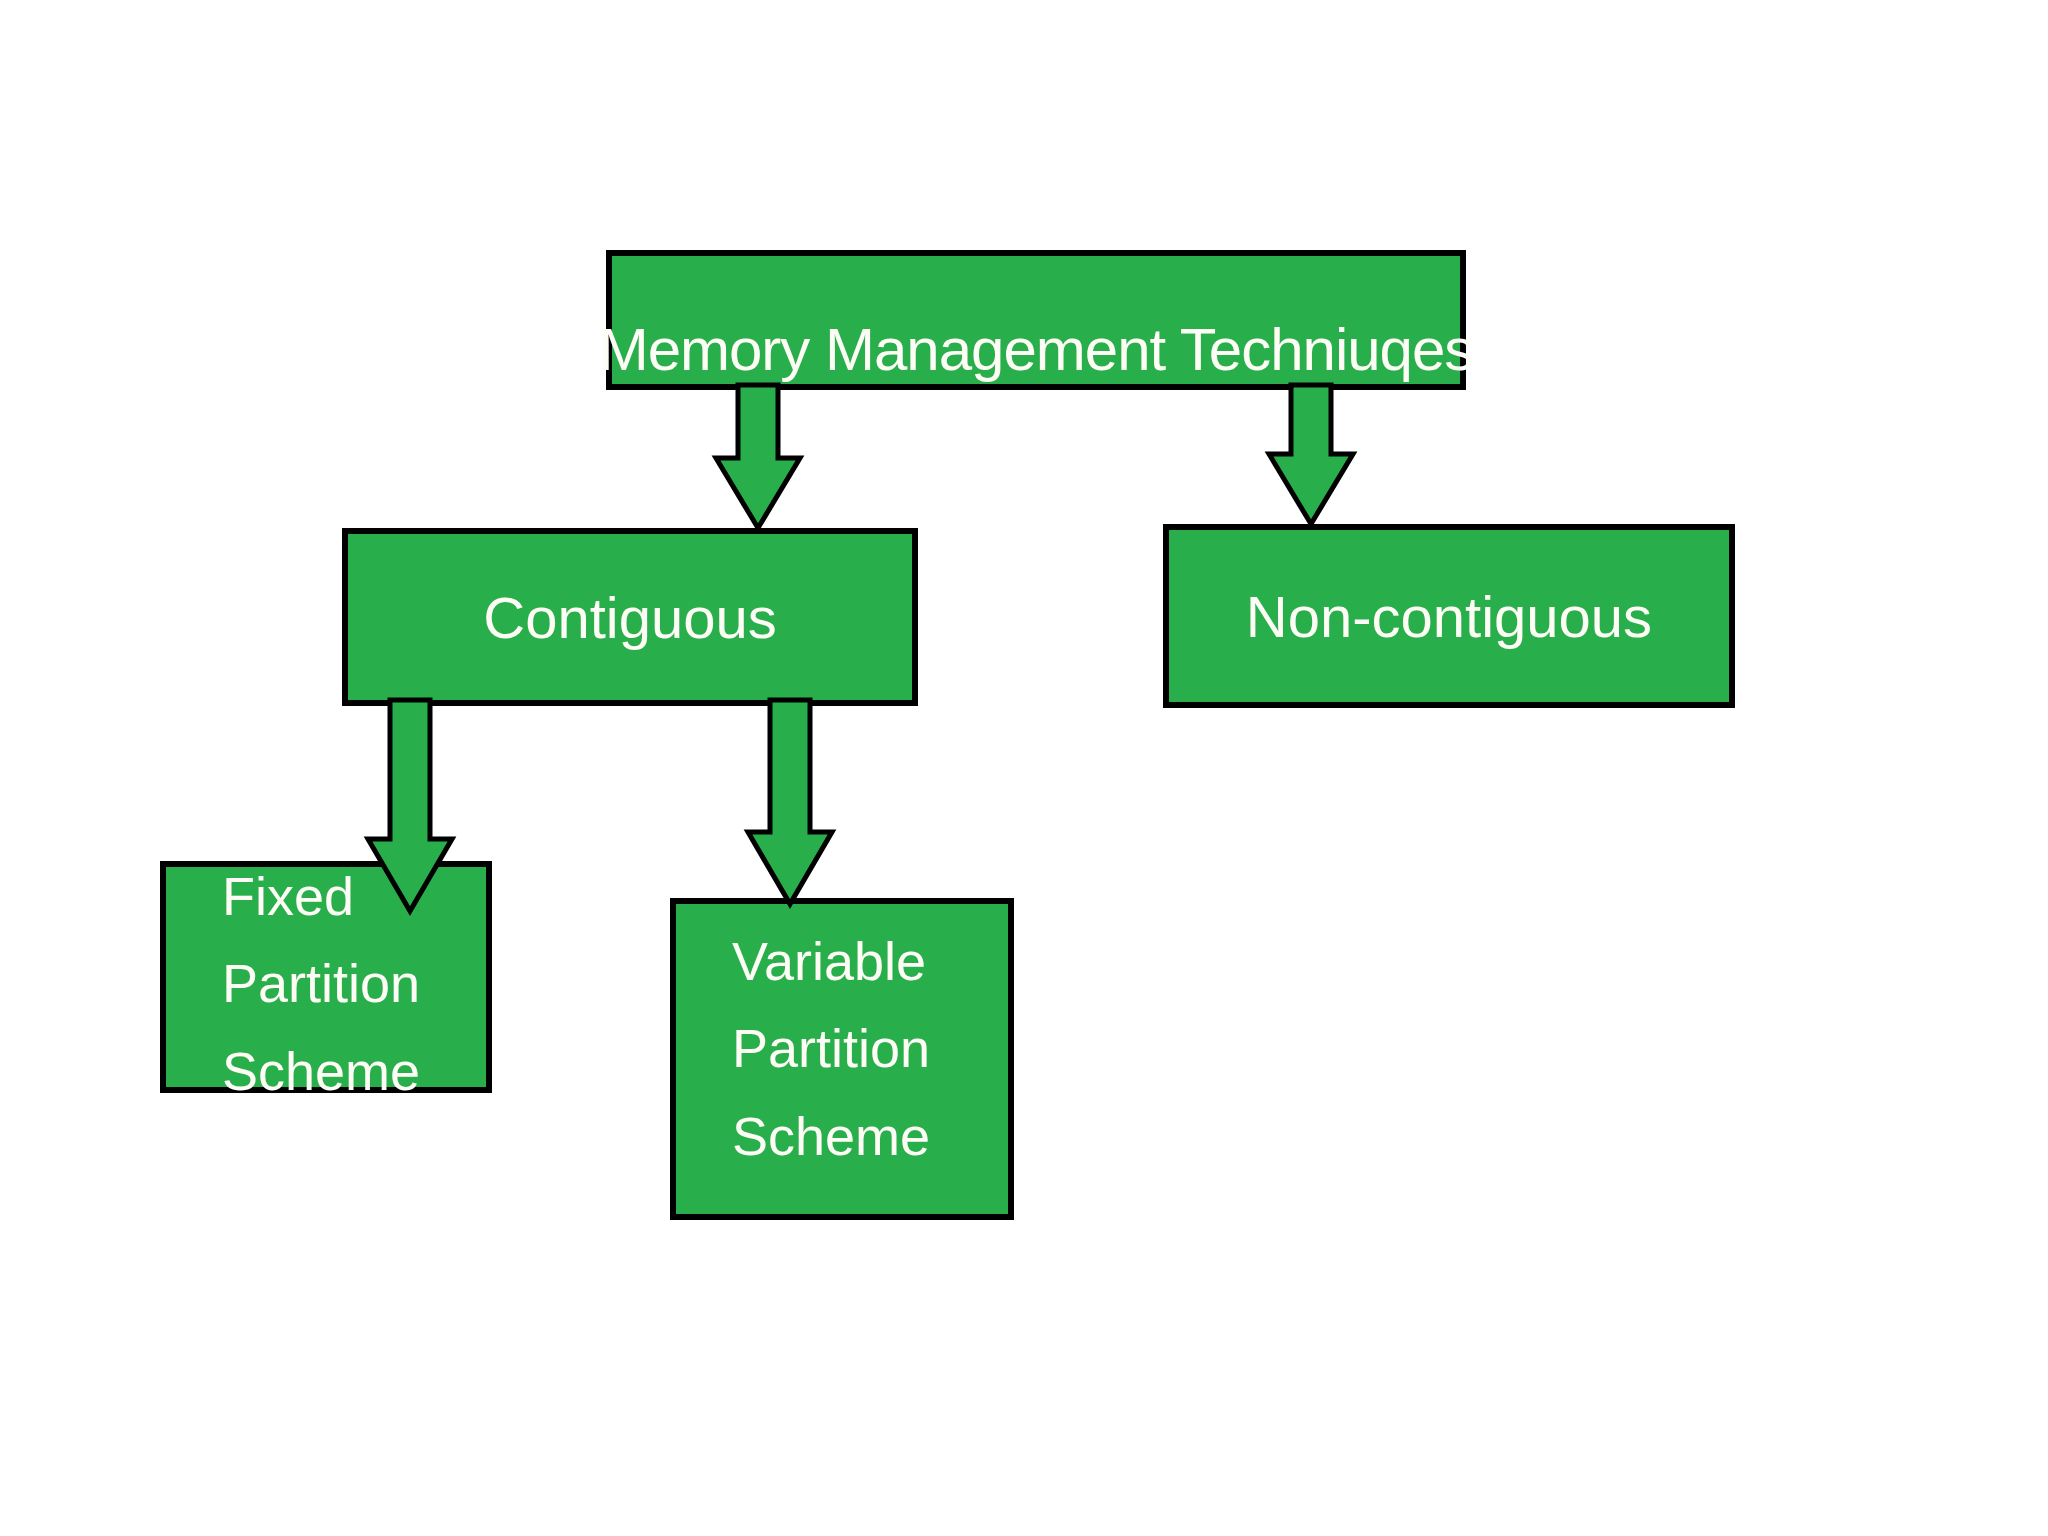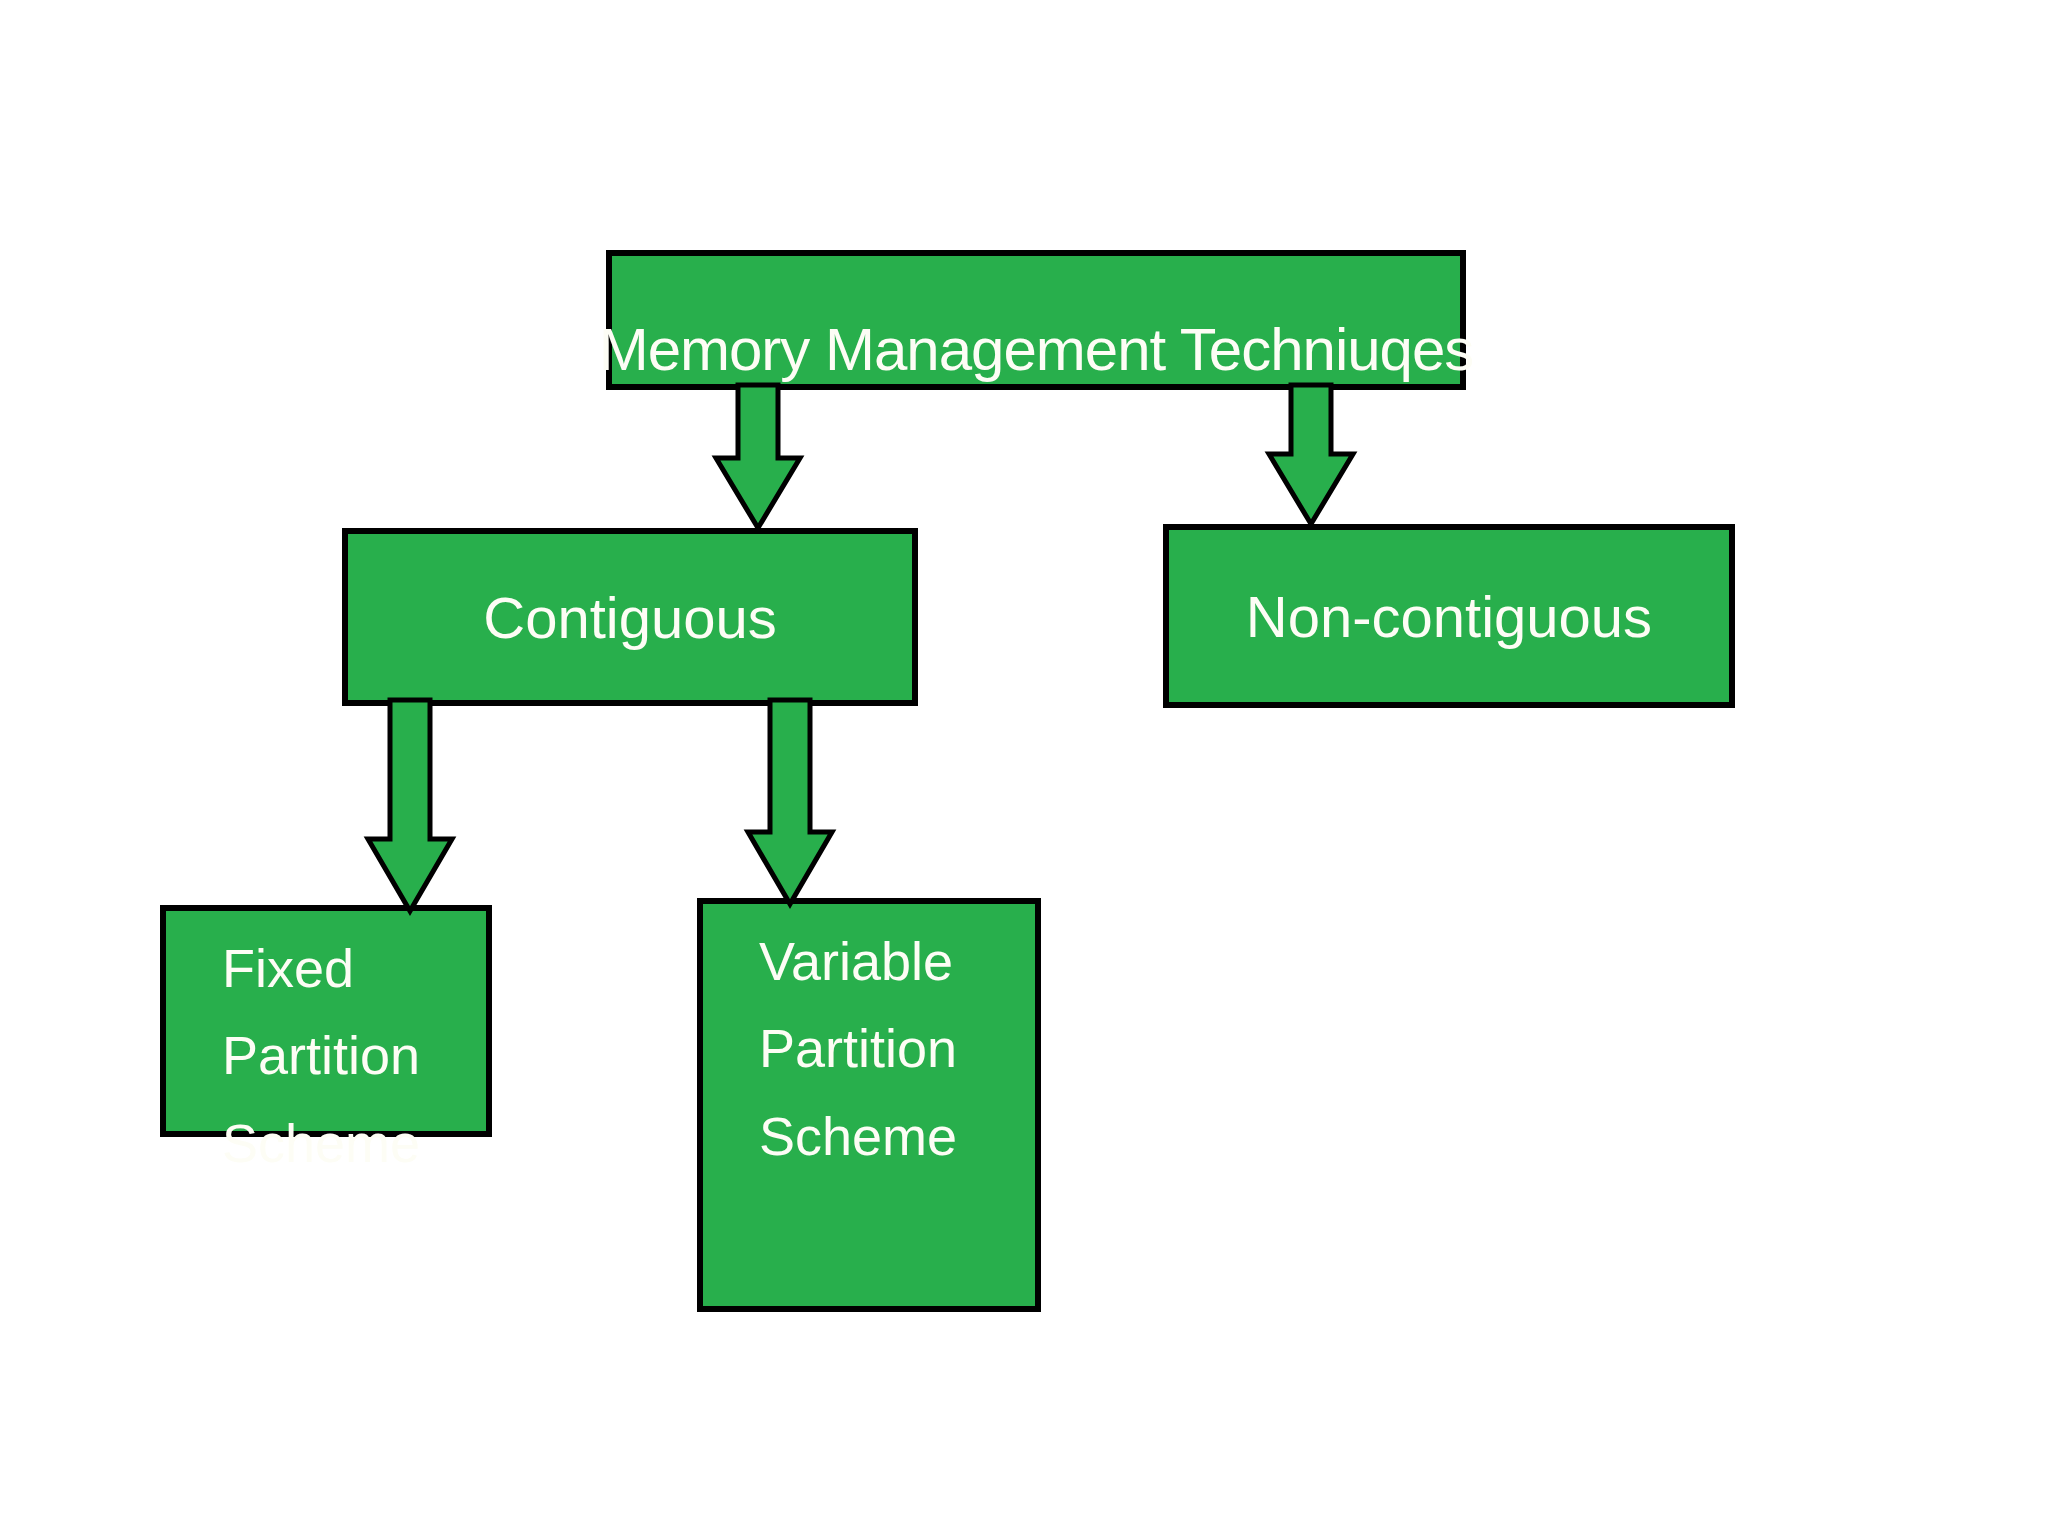--- a/index.html
+++ b/index.html
@@ -52,24 +52,24 @@
     line-height: 1.62;
     align-items: flex-start;
     justify-content: flex-start;
   }
   .node-leaf .label {
     text-align: left;
     padding: 14px 10px 0 56px;
     width: 100%;
   }
   .node-fixed {
-    left: 160px; top: 905px; width: 332px; height: 232px;
+    left: 160px; top: 861px; width: 332px; height: 232px; align-items: center;
   }
   .node-variable {
-    left: 670px; top: 898px; width: 344px; height: 414px; margin-left: 27px;
+    left: 670px; top: 898px; width: 344px; height: 322px;
   }
   .arrow {
     position: absolute;
     overflow: visible;
   }
   .arrow polygon {
     fill: var(--node-fill);
     stroke: var(--node-border);
     stroke-width: 5;
     stroke-linejoin: miter;

